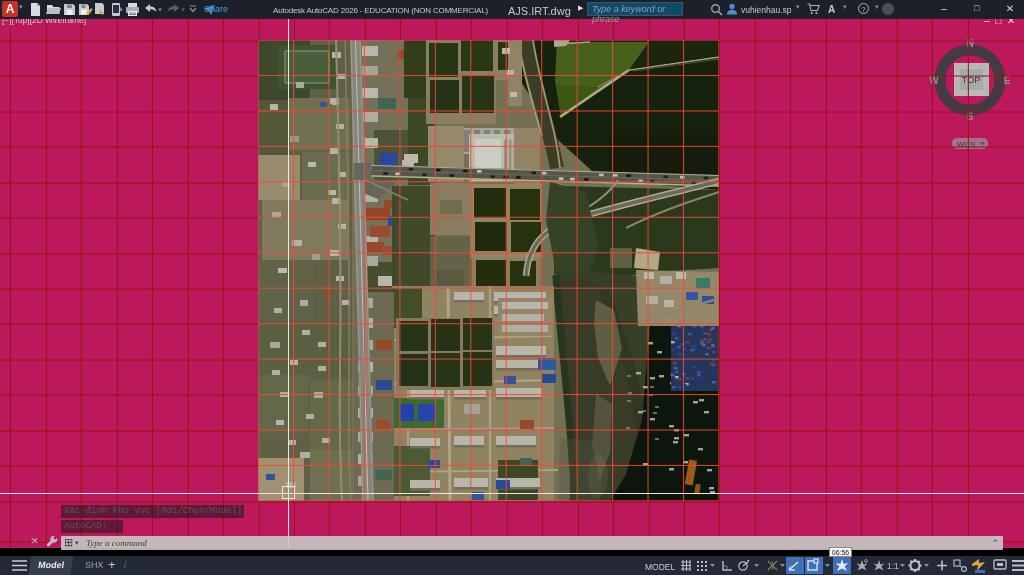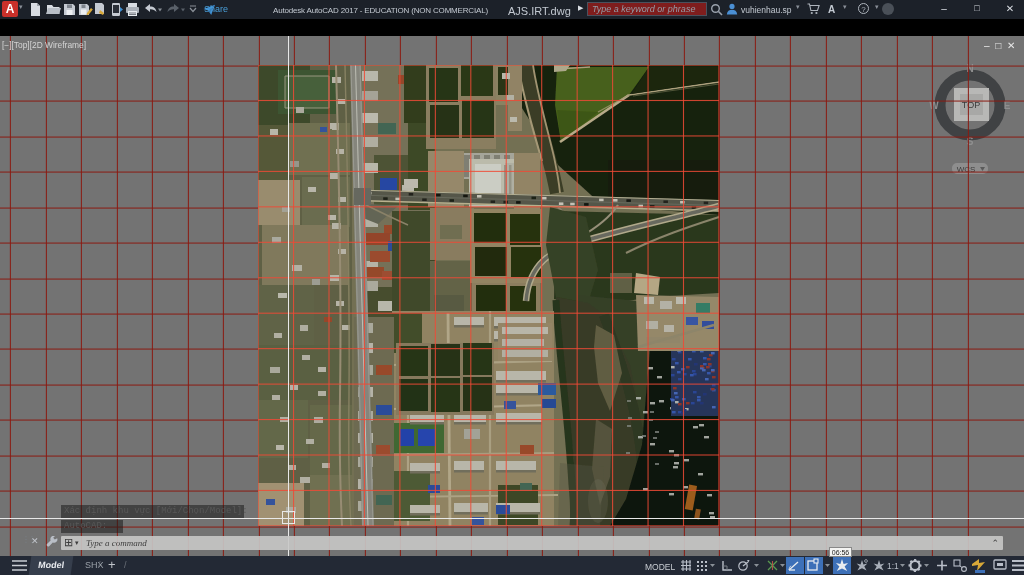--- a/index.html
+++ b/index.html
@@ -1,38 +1,38 @@
 <!DOCTYPE html>
 <html><head><meta charset="utf-8">
 <style>
 *{margin:0;padding:0;box-sizing:border-box}
 html,body{width:1024px;height:575px;overflow:hidden;background:#000;font-family:"Liberation Sans",sans-serif}
 #titlebar{position:absolute;left:0;top:0;width:1024px;height:19px;background:#1c2129;z-index:50}
-#draw{position:absolute;left:0;top:36px;width:1024px;height:537px;background:#737373;overflow:hidden}
+#draw{position:absolute;left:0;top:11px;width:1024px;height:537px;background:#be185d;overflow:hidden}
 .gridv{position:absolute;left:0;top:0;width:1024px;height:537px;
  background-image:repeating-linear-gradient(to right, rgba(143,27,18,0) 0, rgba(143,27,18,0) 34.45px, rgba(138,25,16,1) 34.45px, rgba(138,25,16,1) 35.45px),
  repeating-linear-gradient(to bottom, rgba(143,27,18,0) 0, rgba(143,27,18,0) 34.45px, rgba(138,25,16,1) 34.45px, rgba(138,25,16,1) 35.45px);
  background-position:-24.15px -40.45px;}
 #satwrap{position:absolute;left:258px;top:29px;width:461px;height:461px}
 
 #vplabel{position:absolute;left:2px;top:3.5px;color:#d4d4d4;font-size:8.4px;letter-spacing:0px}
 #docctl{position:absolute;right:7px;top:4px;color:#e8e8e8;font-size:10px;letter-spacing:1.5px;}
 #cross-v{position:absolute;left:288px;top:0;width:1px;height:537px;background:#e8e8e8}
 #cross-h{position:absolute;left:0;top:482px;width:1024px;height:1px;background:#e8e8e8}
 #pickbox{position:absolute;left:282px;top:475px;width:13px;height:13px;border:1px solid #e8e8e8}
 #statusbar{position:absolute;left:0;top:556px;width:1024px;height:19px;background:#232935;z-index:60}
 #alogo{position:absolute;left:2px;top:1px;width:16px;height:16px;background:#c9302a;color:#fff;font-weight:bold;font-size:12px;text-align:center;line-height:16px;border-radius:2px}
 .tbcar{position:absolute;left:19px;top:3px;color:#8a9098;font-size:7px}
 #qat{position:absolute;left:28px;top:0}
 #shareic{position:absolute;left:203px;top:4px}
 #sharetxt{position:absolute;left:204px;top:4px;color:#4a9fd8;font-size:9px}
 #titletxt{position:absolute;left:273px;top:5.5px;color:#c3c9d1;font-size:8px;letter-spacing:-0.18px}
 #titletxt2{position:absolute;left:508px;top:5px;color:#c3c9d1;font-size:11px}
 #playarr{position:absolute;left:578px;top:4px;color:#d8dce2;font-size:7px}
-#searchbox{position:absolute;left:587px;top:2px;width:120px;height:14px;background:#7f1d1d;border:1px solid #4a515d}
+#searchbox{position:absolute;left:587px;top:2px;width:96px;height:14px;background:#0c4a6e;border:1px solid #4a515d}
 #searchbox span{position:absolute;left:4px;top:1px;color:#949ca6;font-size:9px;font-style:italic}
 #magic{position:absolute;left:710px;top:3px}
 #person{position:absolute;left:726px;top:3px}
 #usertxt{position:absolute;left:741px;top:5px;color:#c3c9d1;font-size:8.5px}
 #cart{position:absolute;left:807px;top:3px}
 #accessA{position:absolute;left:828px;top:4px;color:#c3c9d1;font-size:10px;font-weight:bold}
 #helpq{position:absolute;left:858px;top:3px;width:11px;height:11px;border:1px solid #aeb4bc;border-radius:50%;color:#aeb4bc;font-size:8px;text-align:center;line-height:11px}
 #assist{position:absolute;left:882px;top:3px;width:12px;height:12px;background:#4a5058;border-radius:50%}
 .winbtn{position:absolute;top:3px;color:#d8dce2;font-size:10px;width:12px;text-align:center}
 #cmdhist{position:absolute;left:61px;top:505px;z-index:40;font-family:"Liberation Mono",monospace}
@@ -551,21 +551,21 @@
 <path d="M130,8.5 l4,0 -2,3 z" fill="#8a9098"></path>
 <path d="M151,8 l-5,-4 v2.5 c-4,0 -6,2 -6.5,5.5 c1.8,-2 3.5,-2.8 6.5,-2.7 v2.7 z" fill="#596069"></path>
 <path d="M153,8.5 l4,0 -2,3 z" fill="#596069"></path>
 <path d="M162,6 h6 M162,8 l3,3.5 3,-3.5" stroke="#8a9098" stroke-width="1.2" fill="none"></path>
     </svg>
  <svg id="shareic" width="13" height="12" viewBox="0 0 13 12">
       <path d="M0.5,5 L12,0.8 L8.2,11 L5.5,6.8 Z" fill="#3f8fd2"></path>
       <path d="M5.5,6.8 L12,0.8 L6.8,8.8 Z" fill="#2f6da6"></path>
     </svg>
  <span id="sharetxt">Share</span>
- <span id="titletxt">Autodesk AutoCAD 2017 - EDUCATION (NON COMMERCIAL)</span>
+ <span id="titletxt">Autodesk AutoCAD 2026 - EDUCATION (NON COMMERCIAL)</span>
     <span id="titletxt2">AJS.IRT.dwg</span>
  <span id="playarr">▶</span>
  <div id="searchbox">
       <span>Type a keyword or phrase</span>
     </div>
  <svg id="magic" width="13" height="13" viewBox="0 0 13 13">
       <circle cx="5.5" cy="5.5" r="3.8" fill="none" stroke="#9aa2ad" stroke-width="1.4"></circle>
       <path d="M8.5,8.5 L12,12" stroke="#9aa2ad" stroke-width="1.6"></path>
     </svg>
  <svg id="person" width="12" height="12" viewBox="0 0 12 12">

